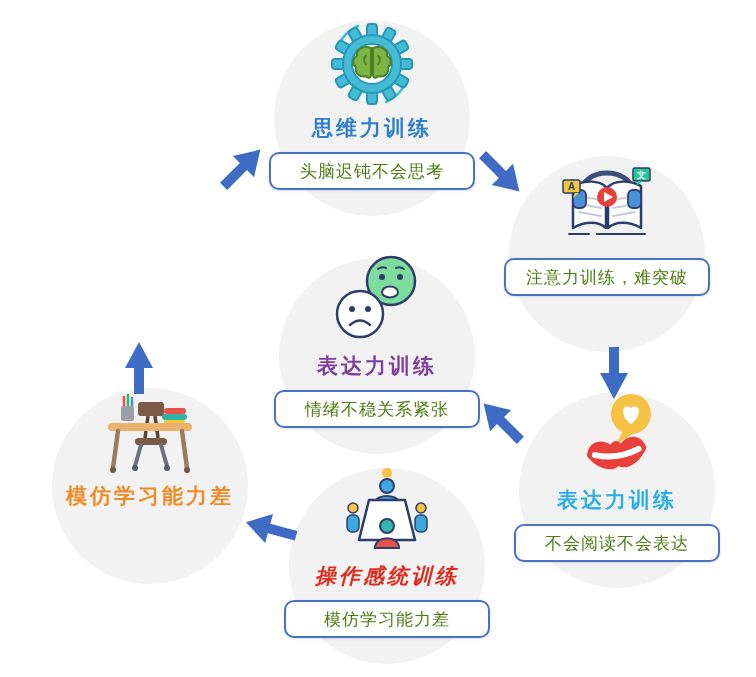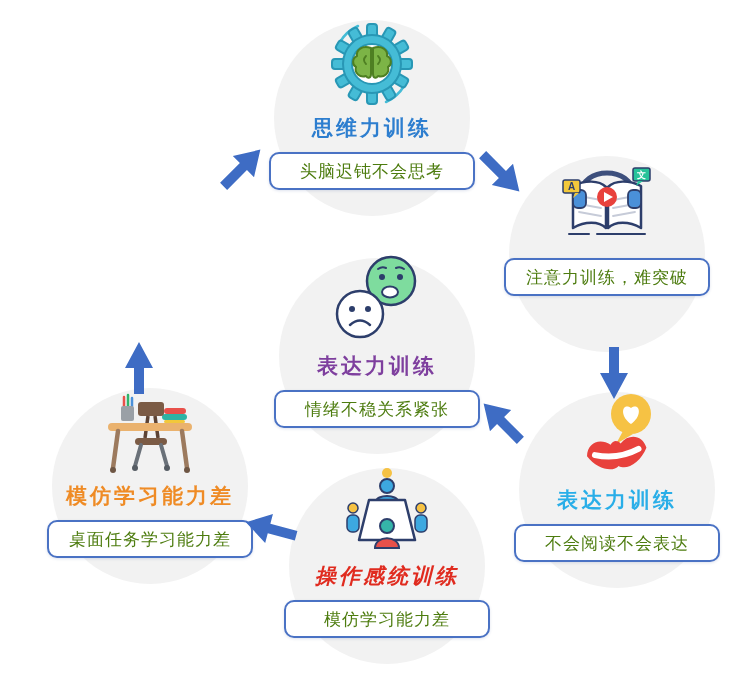--- a/index.html
+++ b/index.html
@@ -155,23 +155,20 @@
         <path d="M82,47 L87,84" stroke="#9c7a5e" stroke-width="4.5" stroke-linecap="round"></path>
         <circle cx="87" cy="86" r="3" fill="#6e5644"></circle>
         <rect x="35" y="54" width="32" height="7" rx="3.5" fill="#7b5b45"></rect>
         <path d="M41,61 L35,82" stroke="#6a7179" stroke-width="4" stroke-linecap="round"></path>
         <circle cx="35" cy="84" r="3" fill="#555c63"></circle>
         <path d="M61,61 L67,82" stroke="#6a7179" stroke-width="4" stroke-linecap="round"></path>
         <circle cx="67" cy="84" r="3" fill="#555c63"></circle>
       </svg>
     </div>
     <div class="title" style="color: rgb(239, 139, 37);">模仿学习能力差</div>
-    <div class="sub-box">
-      <span>桌面任务学习能力差</span>
-    </div>
   </div>
 
   <div class="node n-expression">
     <div class="bg-circle"></div>
     <div class="icon">
       <svg width="96" height="96" viewBox="0 0 96 96">
         <circle cx="62" cy="26" r="20" fill="#f6c244"></circle>
         <path d="M54,43 L47,56 L64,46 Z" fill="#f6c244"></path>
         <path d="M62,36 C50,28 53,14 62,20 C71,14 74,28 62,36 Z" fill="#ffffff"></path>
         <g transform="rotate(-8 48 66)">

